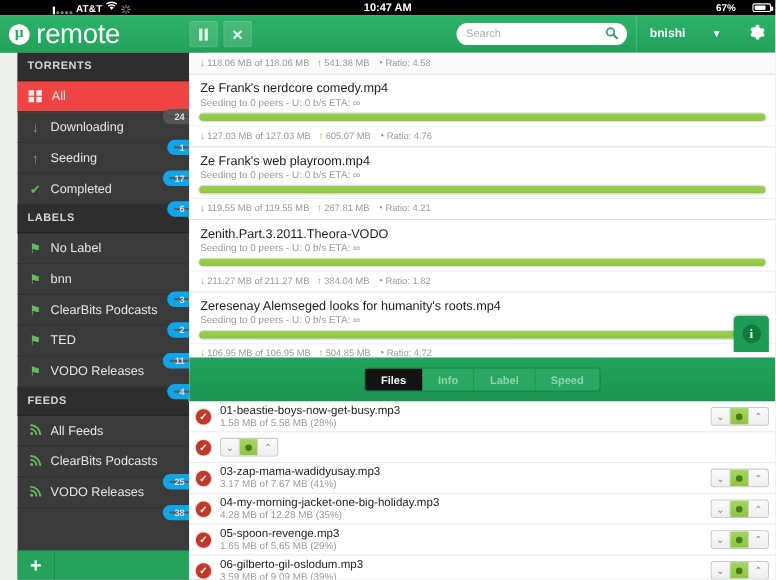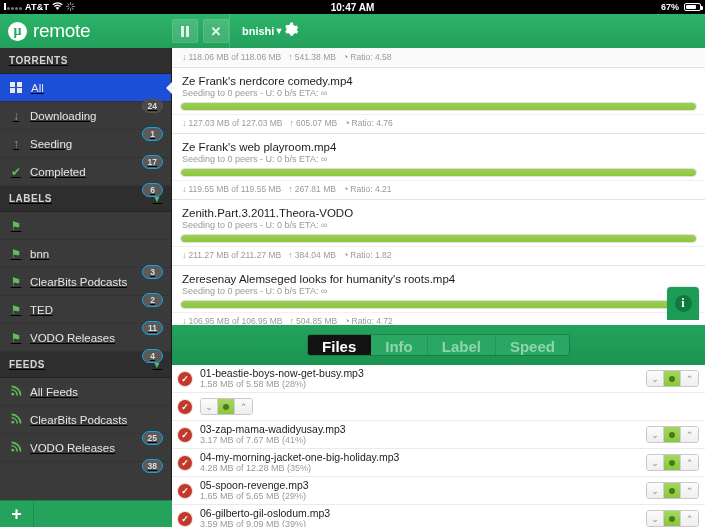--- a/index.html
+++ b/index.html
@@ -9,39 +9,39 @@
     background:#eef0ee;
   }
   #app{ position:relative; width:705px; height:527px; }
 
   
   .statusbar{
     position:absolute; top:0; left:0; width:705px; height:14px;
     background:#000; color:#fff; font-size:10px; font-weight:bold;
     display:flex; align-items:center;
   }
-  .sb-left{ display:flex; align-items:flex-start; gap:3px; padding-left:4px; }
+  .sb-left{ display:flex; align-items:flex-end; gap:3px; padding-left:4px;margin-left:44px; }
   .sb-signal{ display:flex; align-items:flex-end; gap:1px; height:8px; }
   .sb-signal i{ display:block; width:2px; background:#fff; border-radius:0; }
   .sb-signal i:nth-child(1){ height:7px; }
   .sb-signal i:nth-child(2){ height:3px; background:#777; border-radius:50%; width:3px;}
   .sb-signal i:nth-child(3){ height:3px; background:#777; border-radius:50%; width:3px;}
   .sb-signal i:nth-child(4){ height:3px; background:#777; border-radius:50%; width:3px;}
   .sb-signal i:nth-child(5){ height:3px; background:#777; border-radius:50%; width:3px;}
   .sb-carrier{ font-size:9px; letter-spacing:.2px; }
   .sb-wifi{ font-size:10px; line-height:1; }
   .sb-spinner{ width:9px; height:9px; position:relative; }
   .sb-spinner i{
     position:absolute; left:4px; top:0px; width:1px; height:3px;
     background:#888; border-radius:1px; transform-origin:0.5px 4.5px;
   }
   .sb-center{
     position:absolute; left:0; right:0; text-align:center; font-size:10px; font-weight:bold;
   }
-  .sb-right{ position:absolute; right:4px; display:flex; align-items:center; gap:5px; }
+  .sb-right{ position:absolute; right:4px; display:flex; align-items:center; gap:15px; }
   .sb-batt-pct{ font-size:9px; font-weight:bold; }
   .sb-batt{
     width:17px; height:8px; border:1px solid #fff; border-radius:2px; position:relative;
   }
   .sb-batt::after{
     content:""; position:absolute; right:-3px; top:2px; width:2px; height:4px;
     background:#fff; border-radius:0 1px 1px 0;
   }
   .sb-batt span{
     position:absolute; left:1px; top:1px; bottom:1px; width:66%;
@@ -55,21 +55,21 @@
     display:flex; align-items:center;
   }
   .logo{ display:flex; align-items:center; gap:6px; padding-left:8px; width:164px; }
   .logo-mark{
     width:19px; height:19px; border-radius:50%;
     background:#fff; color:#23a75f;
     display:flex; align-items:center; justify-content:center;
     font-size:14px; font-weight:bold; font-family:"Liberation Serif", serif;
     line-height:1;
   }
-  .logo-text{ color:#fff; font-size:19px; font-weight:normal; letter-spacing:-0.3px; }
+  .logo-text{ color:#fff; font-size:25px; font-weight:normal; letter-spacing:-0.3px; }
 
   .tb-btns{ display:flex; gap:5px; margin-left:8px; }
   .tb-btn{
     width:26px; height:24px; border-radius:2px;
     background:rgba(255,255,255,0.14);
     border:1px solid rgba(255,255,255,0.10);
     color:#eafaf0; font-size:13px; font-weight:bold;
     display:flex; align-items:center; justify-content:center;
   }
   .pause-glyph{ display:flex; gap:2px; }
@@ -82,67 +82,67 @@
     width:155px; height:20px; border-radius:10px; background:#fff;
     border:none; padding:0 22px 0 9px; font-size:10px; color:#555;
     font-family:"Liberation Sans", sans-serif;
   }
   .search-box::placeholder{ color:#b0b0b0; }
   .search-icon{
     position:absolute; right:7px; top:3px; width:13px; height:13px;
     color:#2aa862; font-size:12px; display:flex; align-items:center; justify-content:center;
   }
   .user-area{
-    display:flex; align-items:center; gap:0; padding-right:9px;
+    display:flex; align-items:center; gap:24px; padding-right:9px;
     border-left:1px solid rgba(255,255,255,.18); height:34px;
     padding-left:12px;
   }
   .user-name{ color:#fff; font-size:11px; font-weight:bold; }
   .caret{ color:#fff; font-size:9px; }
   .gear{ color:#fff; font-size:17px; line-height:1; }
 
   
   .sidebar{
-    position:absolute; top:48px; left:0; width:172px; bottom:0;
-    background:#3a3a3a; border-right:1px solid #1d1d1d;text-decoration:underline;
+    position:absolute; top:48px; left:16px; width:172px; bottom:0;
+    background:#3a3a3a; border-right:1px solid #1d1d1d;
   }
   .side-head{
     height:26px; background:#2e2e2e; color:#d6d6d6;
     font-size:10px; font-weight:bold; letter-spacing:.5px;
     display:flex; align-items:center; padding:0 9px;
     border-bottom:1px solid #242424;
   }
   .side-head .tri{ margin-left:auto; color:#4fbb6a; font-size:9px; }
   .side-item{
     height:28px; display:flex; align-items:center; padding:0 8px;
     color:#e6e6e6; font-size:11.5px;
     border-bottom:1px solid #333;
     position:relative;
   }
-  .side-item.sel{ background:#1d4ed8; }
+  .side-item.sel{ background:#ef4444; }
   .side-item.sel .arrow{
     position:absolute; right:-1px; top:50%; transform:translateY(-50%);
     width:0;height:0; border-top:6px solid transparent; border-bottom:6px solid transparent;
     border-right:6px solid #f4f4f4;
   }
   .si-icon{
     width:16px; text-align:center; margin-right:6px; font-size:12px; color:#5fbe57;
     display:inline-block;
   }
   .si-icon.grid{
     display:grid; grid-template-columns:5px 5px; grid-template-rows:5px 5px; gap:1.5px;
     width:12px; height:12px; margin-right:9px; margin-left:2px;
   }
   .si-icon.grid b{ display:block; background:#e9e9e9; }
   .si-label{ flex:1; }
   .badge{
     min-width:21px; height:14px; border-radius:7px; background:#5a5a5a;
     color:#ddd; font-size:8.5px; font-weight:bold;
     display:flex; align-items:center; justify-content:center; padding:0 5px;
-    border:1px solid #0ea5e9;
+    border:6px solid #0ea5e9;
     margin-top:36px;
   }
   .side-item.sel .badge{ background:#4a4a4a; border-color:#555; }
 
   .side-bottom{
     position:absolute; left:0; bottom:0; width:172px; height:27px;
     background:#25a35d; display:flex; align-items:center;
     border-top:1px solid #1b8049;
   }
   .plus-btn{
@@ -207,21 +207,21 @@
     position:absolute; top:277px; left:0; right:0; height:40px;
     background:linear-gradient(#22a35c,#1b9451);
     display:flex; align-items:center; justify-content:center;
   }
   .tabs{
     display:flex; height:22px; border-radius:3px; overflow:hidden;
     border:1px solid rgba(0,0,0,.18);
   }
   .tab{
     padding:0 14px; height:22px; display:flex; align-items:center;
-    font-size:15px; font-weight:bold; color:#8fd4ad;
+    font-size:10px; font-weight:bold; color:#8fd4ad;
     background:#2aa863; border-right:1px solid rgba(0,0,0,.12);
   }
   .tab:last-child{ border-right:none; }
   .tab.active{ background:#131313; color:#fff; }
 
   
   .files{
     position:absolute; top:317px; left:0; right:0; bottom:0;
     background:#fff; overflow:hidden;
   }
@@ -307,20 +307,29 @@
         <span class="pause-glyph">
             <i></i>
             <i></i>
           </span>
       </div>
       <div class="tb-btn">
         <span>✕</span>
       </div>
     </div>
 
+    <div class="search-wrap">
+      <input class="search-box" type="text" placeholder="Search" style="">
+      <span class="search-icon">
+        <svg width="12" height="12" viewBox="0 0 12 12" aria-hidden="true">
+          <circle cx="5" cy="5" r="3.4" fill="none" stroke="#2aa862" stroke-width="1.6"></circle>
+          <line x1="7.6" y1="7.6" x2="11" y2="11" stroke="#2aa862" stroke-width="1.8" stroke-linecap="round"></line>
+        </svg>
+      </span>
+    </div>
 
     <div class="user-area">
       <span class="user-name">bnishi</span>
       <span class="caret">▼</span>
       <span class="gear">
         <svg width="16" height="16" viewBox="0 0 16 16" aria-hidden="true">
           <path fill="#ffffff" d="M8 5.1a2.9 2.9 0 100 5.8 2.9 2.9 0 000-5.8zm0 4.3a1.4 1.4 0 110-2.8 1.4 1.4 0 010 2.8z"></path>
           <path fill="#ffffff" d="M14 8c0-.4 0-.8-.1-1.1l1.3-1-1.4-2.4-1.5.6a5.6 5.6 0 00-2-1.1L10.1.6H7.3l-.2 1.6a5.6 5.6 0 00-2 1.1l-1.5-.6L2.2 5.1l1.3 1a6 6 0 000 2.2l-1.3 1 1.4 2.4 1.5-.6c.6.5 1.2.9 2 1.1l.2 1.6h2.8l.2-1.6c.7-.2 1.4-.6 2-1.1l1.5.6 1.4-2.4-1.3-1c.1-.4.1-.8.1-1.3z"></path>
         </svg>
       </span>
@@ -358,20 +367,21 @@
       <span class="si-label">Completed</span>
       <span class="badge">6</span>
     </div>
 
     <div class="side-head">
       <span>LABELS</span>
       <span class="tri">▼</span>
     </div>
     <div class="side-item">
       <span class="si-icon">⚑</span>
+      <span class="si-label">No Label</span>
     </div>
     <div class="side-item">
       <span class="si-icon">⚑</span>
       <span class="si-label">bnn</span>
       <span class="badge">3</span>
     </div>
     <div class="side-item">
       <span class="si-icon">⚑</span>
       <span class="si-label">ClearBits Podcasts</span>
       <span class="badge">2</span>

